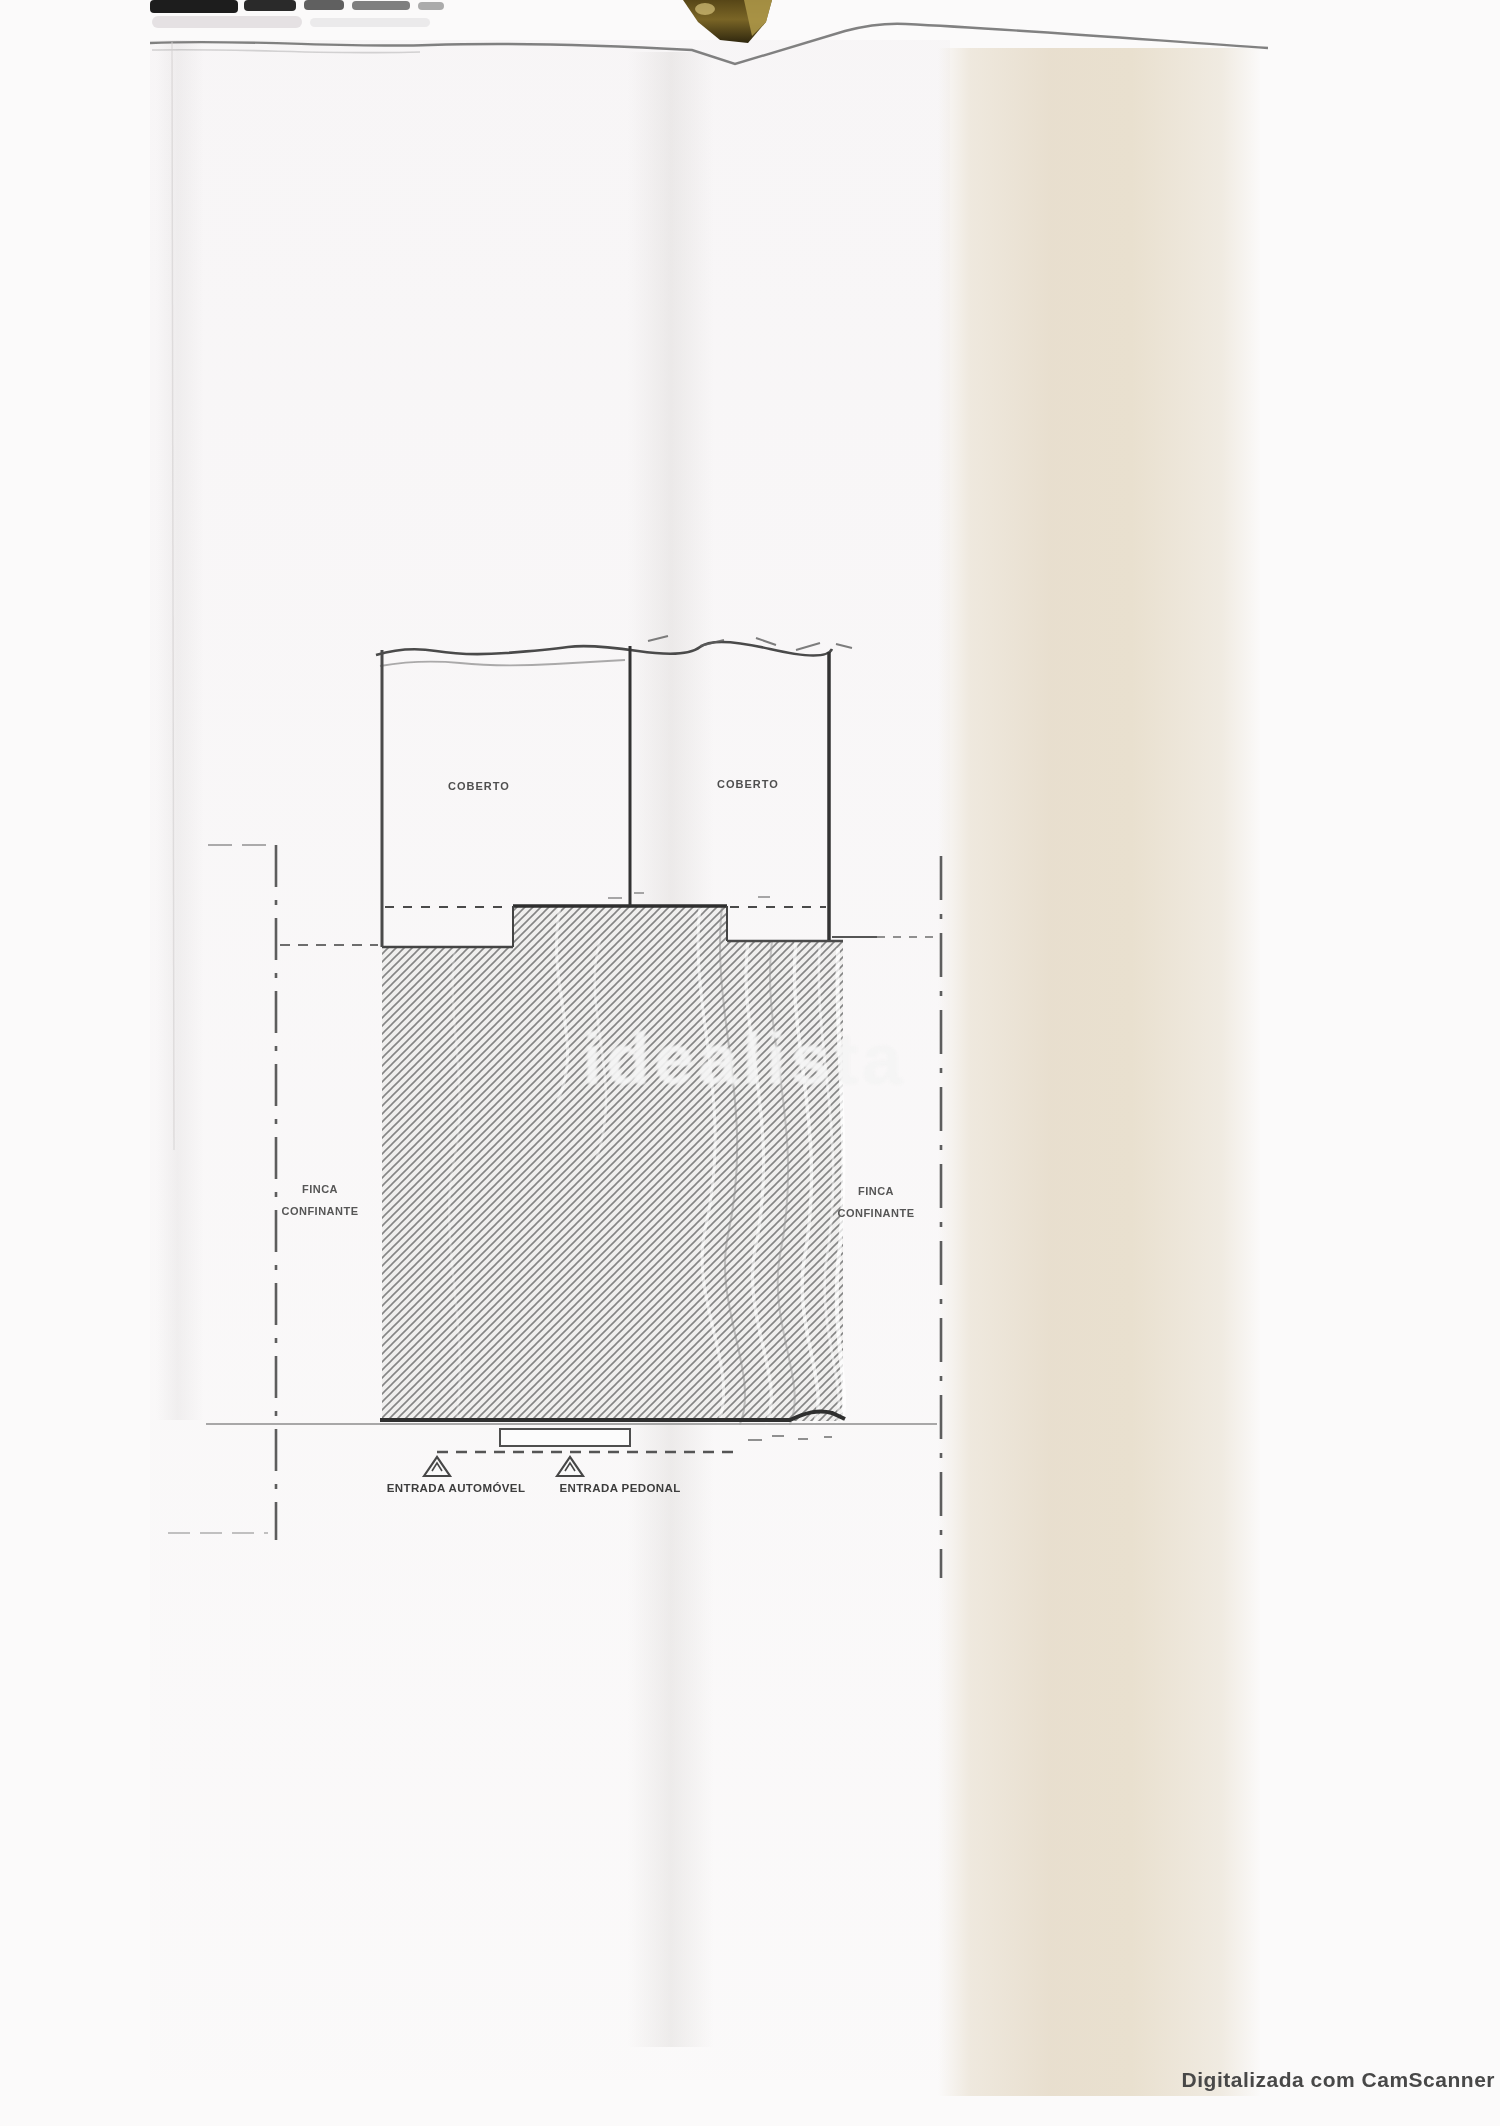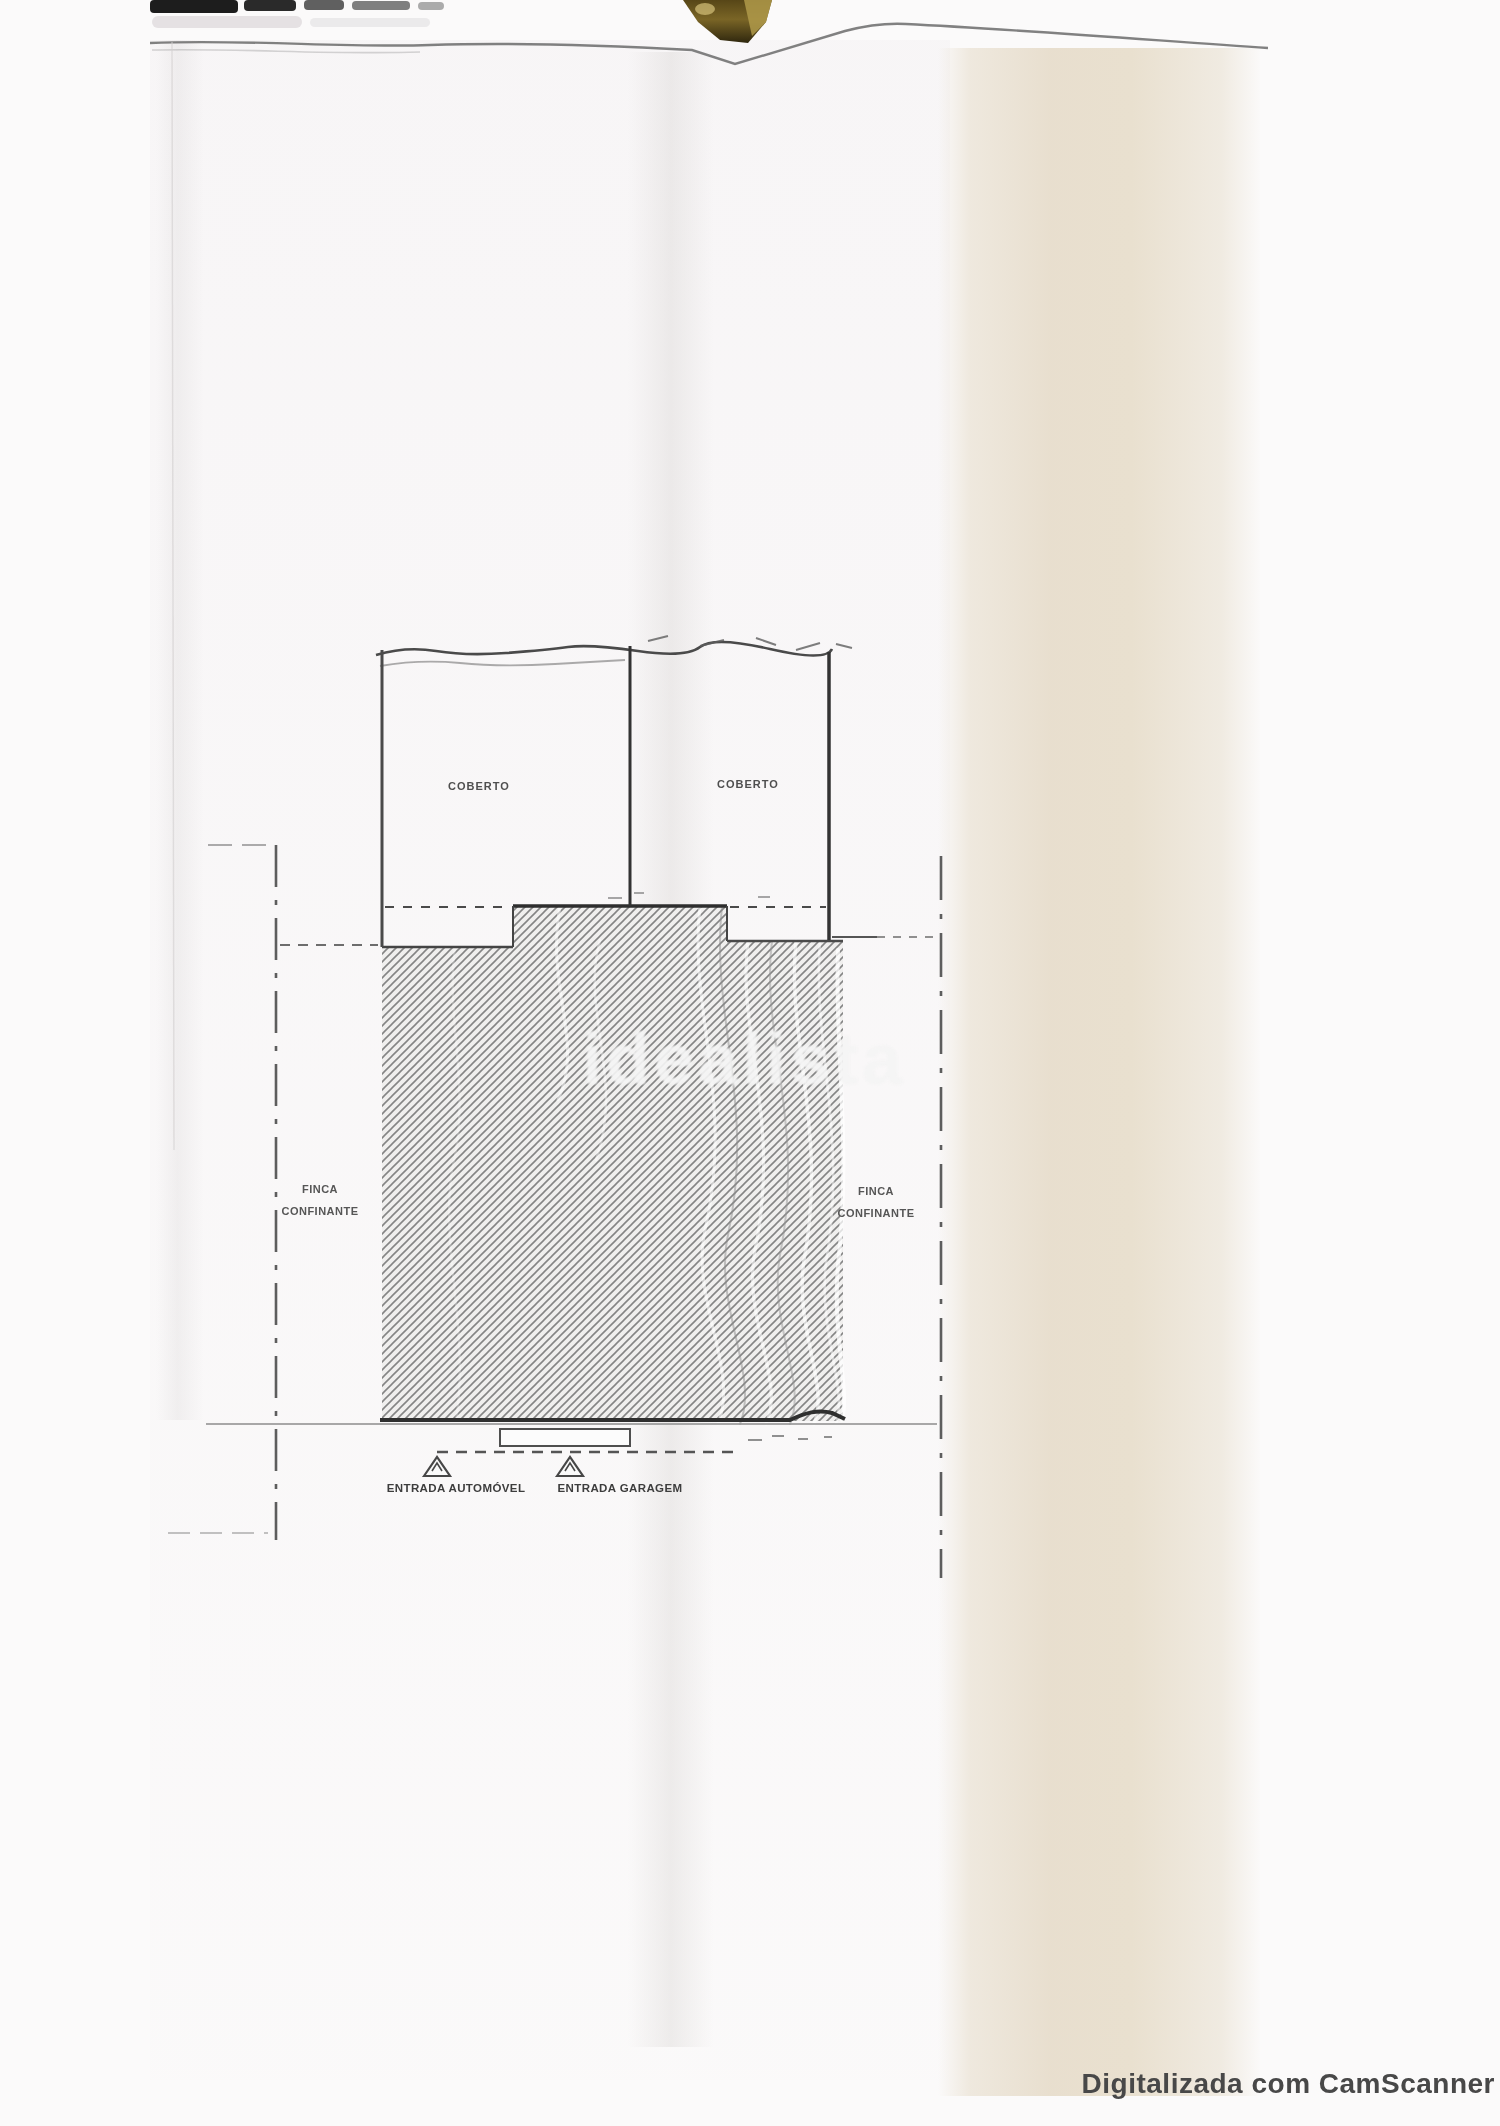--- a/index.html
+++ b/index.html
@@ -52,21 +52,21 @@
     left:582px;top:1018px;
     font-size:72px;
     font-weight:bold;
     letter-spacing:4px;
     color:rgba(244,244,244,0.92);
     filter:blur(1.1px);
   }
   #scanner-note{
     position:absolute;
     right:5px;top:2068px;
-    font-size:28px;
+    font-size:21px;
     font-weight:bold;
     letter-spacing:0.5px;
     color:#484848;
     filter:blur(0.5px);
   }
 </style>
 </head>
 <body>
 
 <div id="page">
@@ -182,19 +182,19 @@
   <div class="lbl side-lbl abs" style="left:320px;top:1138px;">
     <div>FINCA</div>
     <div>CONFINANTE</div>
   </div>
   <div class="lbl side-lbl abs" style="left:876px;top:1140px;">
     <div>FINCA</div>
     <div>CONFINANTE</div>
   </div>
 
   <div class="lbl ent-lbl abs" style="left:420px;top:1482px;">ENTRADA AUTOMÓVEL</div>
-  <div class="lbl ent-lbl abs" style="left:584px;top:1482px;">ENTRADA GARAGEM</div>
+  <div class="lbl ent-lbl abs" style="left:584px;top:1482px;">ENTRADA PEDONAL</div>
 
   <div id="watermark">idealista</div>
 
   <div id="scanner-note">Digitalizada com CamScanner</div>
 
 </div>
 
 </body></html>

